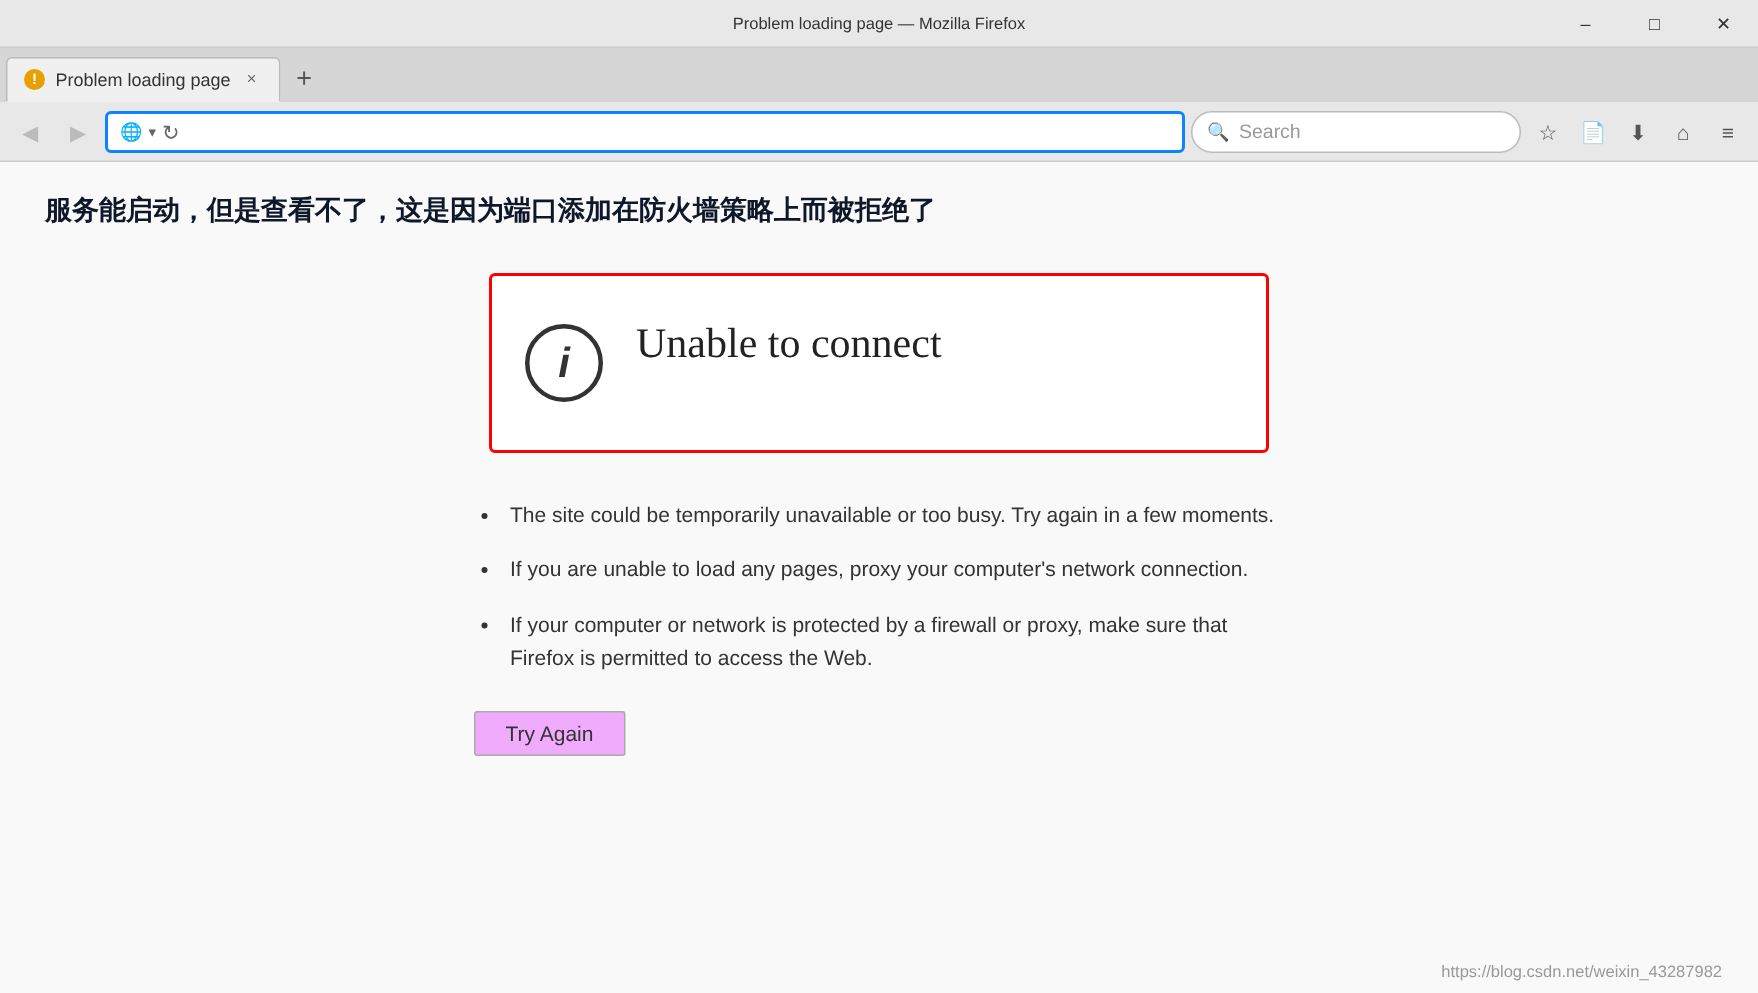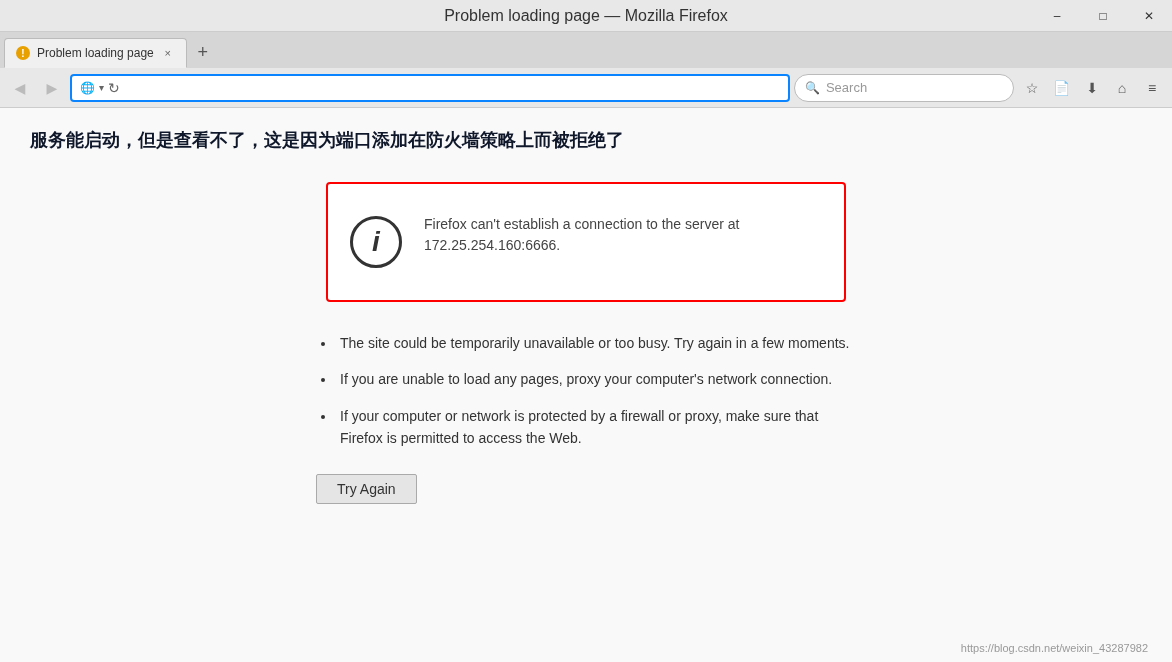--- a/index.html
+++ b/index.html
@@ -9,21 +9,21 @@
     .title-bar {
       background: #e8e8e8;
       height: 32px;
       display: flex;
       align-items: center;
       justify-content: center;
       position: relative;
       border-bottom: 1px solid #ccc;
     }
     .title-bar-text {
-      font-size: 16px;
+      font-size: 11px;
       color: #333;
     }
     .title-bar-controls {
       position: absolute;
       right: 0;
       top: 0;
       display: flex;
       height: 32px;
     }
     .title-btn {
@@ -271,21 +271,21 @@
       margin-bottom: 14px;
       padding-left: 4px;
     }
 
     .try-again-section {
       max-width: 540px;
       margin: 0 auto;
     }
     .try-again-btn {
       border: 1px solid #aaa;
-      background: #e5e5e5;
+      background: #f0abfc;
       padding: 6px 20px;
       font-size: 14px;
       cursor: pointer;
       border-radius: 2px;
       color: #333;
     }
 
     .csdn-watermark {
       position: absolute;
       bottom: 8px;
@@ -347,21 +347,21 @@
 
 <div class="page-content">
 
   <p class="annotation-text">服务能启动，但是查看不了，这是因为端口添加在防火墙策略上而被拒绝了</p>
 
   <div class="error-box">
     <div class="error-icon">
       <div class="error-icon-circle">i</div>
     </div>
     <div class="error-content">
-      <p>Firefox can't establish a connection to the server at 172.25.254.160:6666.</p>
+      <h1>Unable to connect</h1>
     </div>
   </div>
 
   <ul class="bullet-list">
     <li>The site could be temporarily unavailable or too busy. Try again in a few moments.</li>
     <li>If you are unable to load any pages, proxy your computer's network connection.</li>
     <li>If your computer or network is protected by a firewall or proxy, make sure that Firefox is permitted to access the Web.</li>
   </ul>
 
   <div class="try-again-section">

